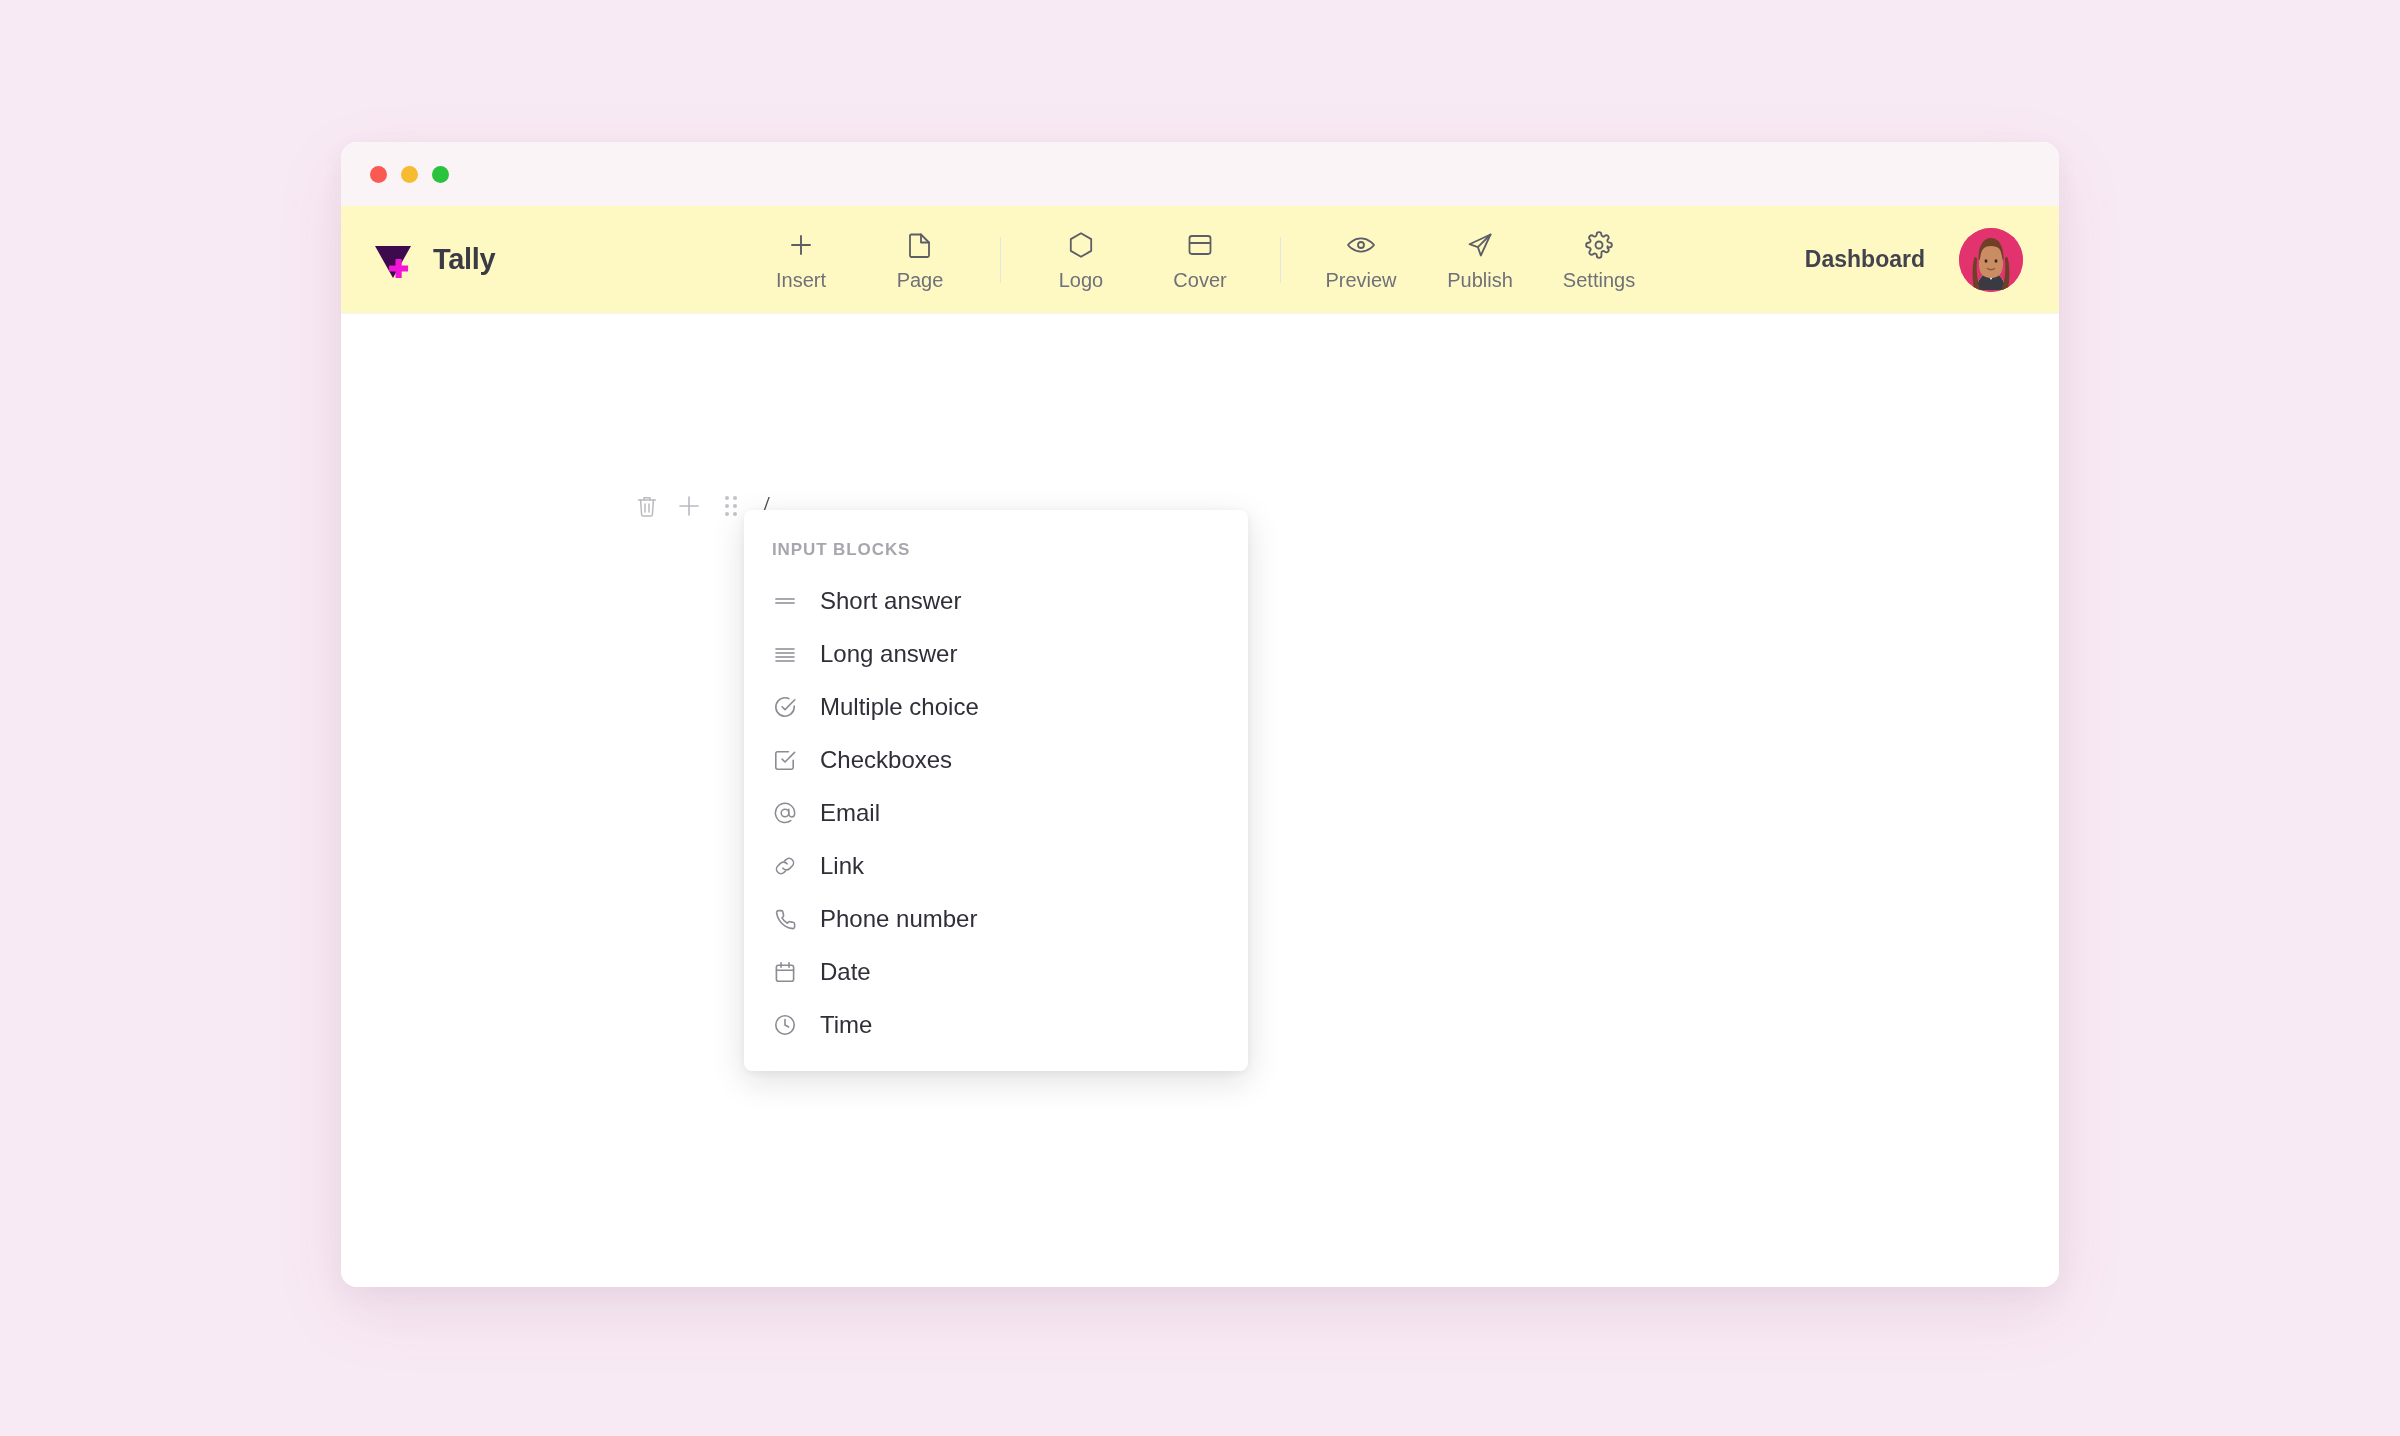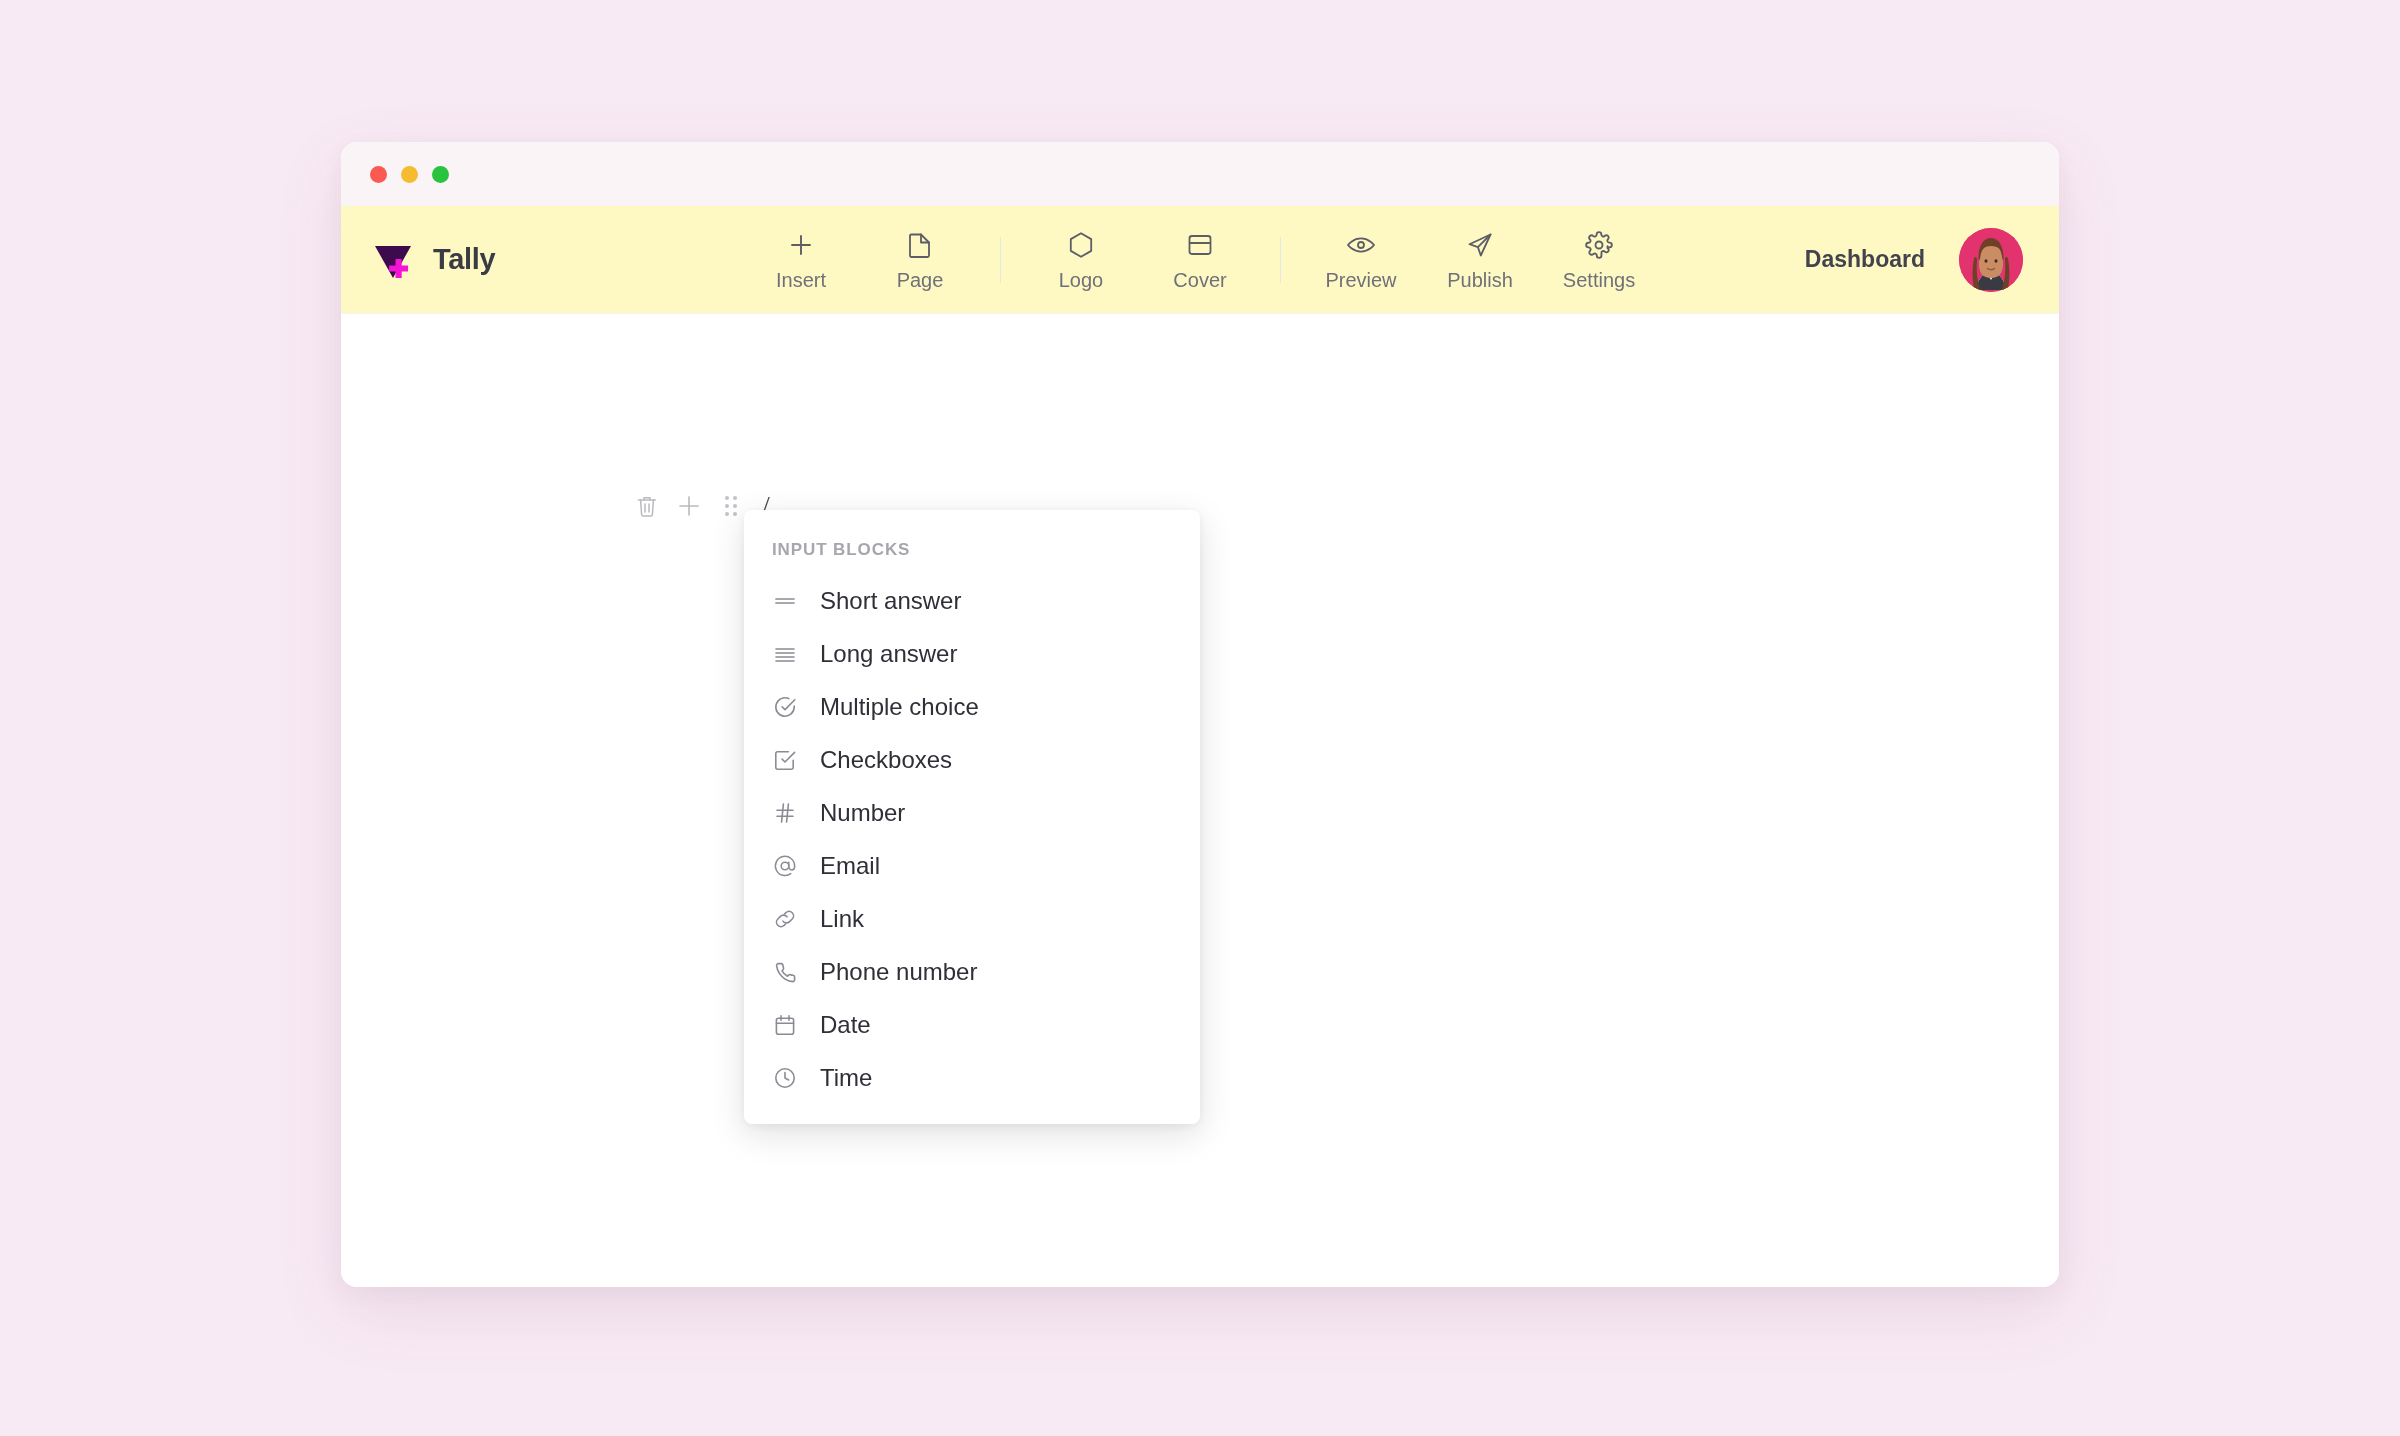--- a/index.html
+++ b/index.html
@@ -194,21 +194,21 @@
     border-radius: 50%;
     background: #c2c2c9;
     display: block;
   }
 
   
   .slash-menu {
     position: absolute;
     left: 403px;
     top: 196px;
-    width: 456px;
+    width: 504px;
     background: #ffffff;
     border-radius: 8px;
     box-shadow: 0 10px 34px rgba(30, 20, 40, 0.13),
                 0 2px 8px rgba(30, 20, 40, 0.06);
     padding: 24px 0 20px 0;
   }
   .menu-heading {
     font-size: 17px;
     font-weight: bold;
     letter-spacing: 0.9px;
@@ -430,31 +430,20 @@
       <div class="menu-item">
         <span class="menu-item-icon">
           <svg width="24" height="24" viewBox="0 0 24 24" fill="none" stroke="currentColor" stroke-width="1.6" stroke-linecap="round" stroke-linejoin="round">
             <path d="M20.2 12.4v7.2a1.6 1.6 0 0 1-1.6 1.6H4.4a1.6 1.6 0 0 1-1.6-1.6V5.4a1.6 1.6 0 0 1 1.6-1.6h11"></path>
             <path d="M21.6 4.4L12 14l-2.9-2.9"></path>
           </svg>
         </span>
         <span class="menu-item-label">Checkboxes</span>
       </div>
 
-      <div class="menu-item">
-        <span class="menu-item-icon">
-          <svg width="24" height="24" viewBox="0 0 24 24" fill="none" stroke="currentColor" stroke-width="1.6" stroke-linecap="round">
-            <line x1="4" y1="9.3" x2="20" y2="9.3"></line>
-            <line x1="4" y1="15.3" x2="20" y2="15.3"></line>
-            <line x1="10.4" y1="3" x2="8.6" y2="21"></line>
-            <line x1="15.4" y1="3" x2="13.6" y2="21"></line>
-          </svg>
-        </span>
-        <span class="menu-item-label">Number</span>
-      </div>
 
       <div class="menu-item">
         <span class="menu-item-icon">
           <svg width="24" height="24" viewBox="0 0 24 24" fill="none" stroke="currentColor" stroke-width="1.5" stroke-linecap="round" stroke-linejoin="round">
             <circle cx="12" cy="12" r="3.8"></circle>
             <path d="M15.8 8.2v4.8a2.9 2.9 0 0 0 5.8 0V12a9.6 9.6 0 1 0-3.8 7.6"></path>
           </svg>
         </span>
         <span class="menu-item-label">Email</span>
       </div>

